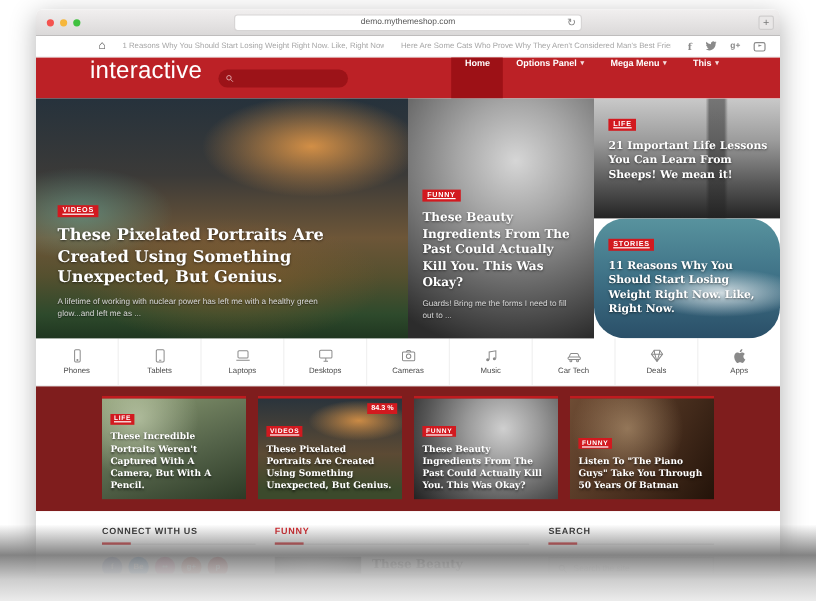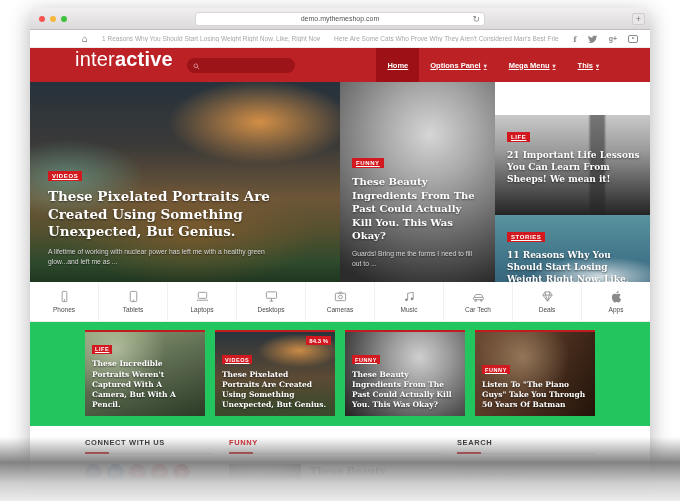--- a/index.html
+++ b/index.html
@@ -32,53 +32,53 @@
   .tick-social { margin-left:auto; display:flex; align-items:center; gap:11px; color:#8a8a8a; }
   .ts-f { font-family:"DejaVu Serif",serif; font-weight:bold; font-size:8px; }
   .ts-g { font-size:7px; font-weight:bold; }
   .ts-yt { width:10px; height:8px; border:1px solid #8a8a8a; border-radius:2px; position:relative; }
   .ts-yt::after { content:""; position:absolute; left:3px; top:1.5px; border-left:3px solid #8a8a8a;
                   border-top:1.5px solid transparent; border-bottom:1.5px solid transparent; }
 
   
   .hdr { height:34px; background:#bc2126; display:flex; align-items:stretch; position:relative; }
   .logo { display:flex; align-items:flex-start; margin-left:45px; color:#fff; font-size:20px; letter-spacing:.2px; cursor:pointer; }
-  .logo b { font-weight:bold; } .logo span { font-weight:normal; }
+  .logo b { font-weight:normal; } .logo span { font-weight:normal; }
   .hsearch { align-self:center; margin-left:14px; width:108px; height:15px; border-radius:8px;
              background:#9c1318; display:flex; align-items:center; padding:0 6px; gap:4px; }
   .hsearch input { background:transparent; border:none; outline:none; width:100%; height:100%;
                    color:#fff; font-size:7px; }
   .nav { margin-left:auto; margin-right:40px; display:flex; align-items:stretch; }
-  .nav-item { display:flex; align-items:center; gap:3px; padding:0 11px; color:#fff;
-              font-size:7.5px; font-weight:bold; cursor:pointer; white-space:nowrap;text-decoration:underline; }
+  .nav-item { display:flex; gap:3px; padding:0 11px; color:#fff;
+              font-size:7.5px; font-weight:bold; cursor:pointer; white-space:nowrap; }
   .nav-item.active { background:#9d1116; }
   .caret { font-size:6px; opacity:.85; }
 
   
   .hero { display:flex; height:200px; }
   .hero a, .hero > div { position:relative; overflow:hidden; display:block; }
   .hero-main { width:310px;
     background:
       radial-gradient(ellipse 130px 60px at 74% 20%, rgba(238,158,72,.85), rgba(238,158,72,0) 70%),
       radial-gradient(ellipse 110px 55px at 12% 48%, rgba(108,198,186,.45), rgba(108,198,186,0) 70%),
       radial-gradient(ellipse 170px 70px at 52% 76%, rgba(150,96,44,.55), rgba(150,96,44,0) 75%),
       linear-gradient(180deg,#26323c 0%,#3b3a38 32%,#6d5638 58%,#55502f 74%,#2e4a2c 90%,#1f3620 100%); }
   .hero-mid { width:155px;
     background:
       radial-gradient(circle at 58% 26%, #d6d6d6 0%, #a6a6a6 28%, #6c6c6c 58%, #2c2c2c 92%); }
-  .hero-right { width:155px; display:flex; flex-direction:column;margin-top:33px; }
+  .hero-right { width:155px; display:flex; flex-direction:column; }
   .tile { position:relative; height:100px; overflow:hidden; }
   .tile-life {
     background:
       linear-gradient(90deg, rgba(0,0,0,0) 60%, rgba(35,35,35,.5) 62%, rgba(35,35,35,.5) 70%, rgba(0,0,0,0) 72%),
       linear-gradient(180deg,#c9c9c9 0%,#9c9c9c 35%,#595959 70%,#242424 100%); }
   .tile-stories {
     background:
       radial-gradient(ellipse 95px 28px at 68% 62%, rgba(236,241,243,.85), rgba(236,241,243,0) 72%),
-      linear-gradient(180deg,#58939e 0%,#3f7287 48%,#2a4f68 100%); }
+      linear-gradient(180deg,#58939e 0%,#3f7287 48%,#2a4f68 100%); border-radius: 26px; }
   .hero-c { position:absolute; left:18px; bottom:15px; width:265px; }
   .hero-mid .hero-c { left:12px; right:12px; width:auto; bottom:13px; }
   .tile .hero-c { left:12px; right:10px; width:auto; top:10px; bottom:auto; }
   .badge { display:inline-block; background:#d2191f; color:#fff; font-size:6px; font-weight:bold;
            letter-spacing:.6px; padding:2px 4px; text-decoration:underline; }
   .h-title { font-family:"DejaVu Serif",serif; font-weight:bold; color:#fff;
              margin-top:6px; text-shadow:0 1px 2px rgba(0,0,0,.55); }
   .hero-main .h-title { font-size:13.5px; line-height:1.3; }
   .hero-mid .h-title  { font-size:10px;  line-height:1.35; }
   .tile .h-title      { font-size:9px;   line-height:1.35; }
@@ -88,21 +88,21 @@
 
   
   .cats { display:flex; height:40px; background:#fff; border-bottom:1px solid #ececec; }
   .cat { flex:1; display:flex; flex-direction:column; align-items:center; justify-content:center;
          gap:3px; border-right:1px solid #f1f1f1; cursor:pointer; }
   .cat:last-child { border-right:none; }
   .cat svg { display:block; }
   .cat-label { font-size:6.5px; color:#4a4a4a; }
 
   
-  .cards { display:flex; gap:10px; padding:8px 55px 10px; background:#22c55e; }
+  .cards { display:flex; gap:10px; padding:8px 55px 10px; background:#7f1d1d; }
   .card { position:relative; width:120px; height:86px; border-top:2px solid #c01b1f; overflow:hidden; cursor:pointer; }
   .card-bg-1 { background:
       radial-gradient(circle at 25% 20%, rgba(220,230,200,.55), rgba(220,230,200,0) 45%),
       linear-gradient(160deg,#8a9a72 0%,#55644a 55%,#2c3a26 100%); }
   .card-bg-2 { background:
       radial-gradient(ellipse 60px 24px at 70% 22%, rgba(238,158,72,.8), rgba(238,158,72,0) 70%),
       linear-gradient(180deg,#2a343c 0%,#5c4a34 55%,#3c4a2c 90%); }
   .card-bg-3 { background:
       radial-gradient(circle at 62% 30%, #cfcfcf 0%, #9a9a9a 32%, #565656 68%, #222 100%); }
   .card-bg-4 { background:

